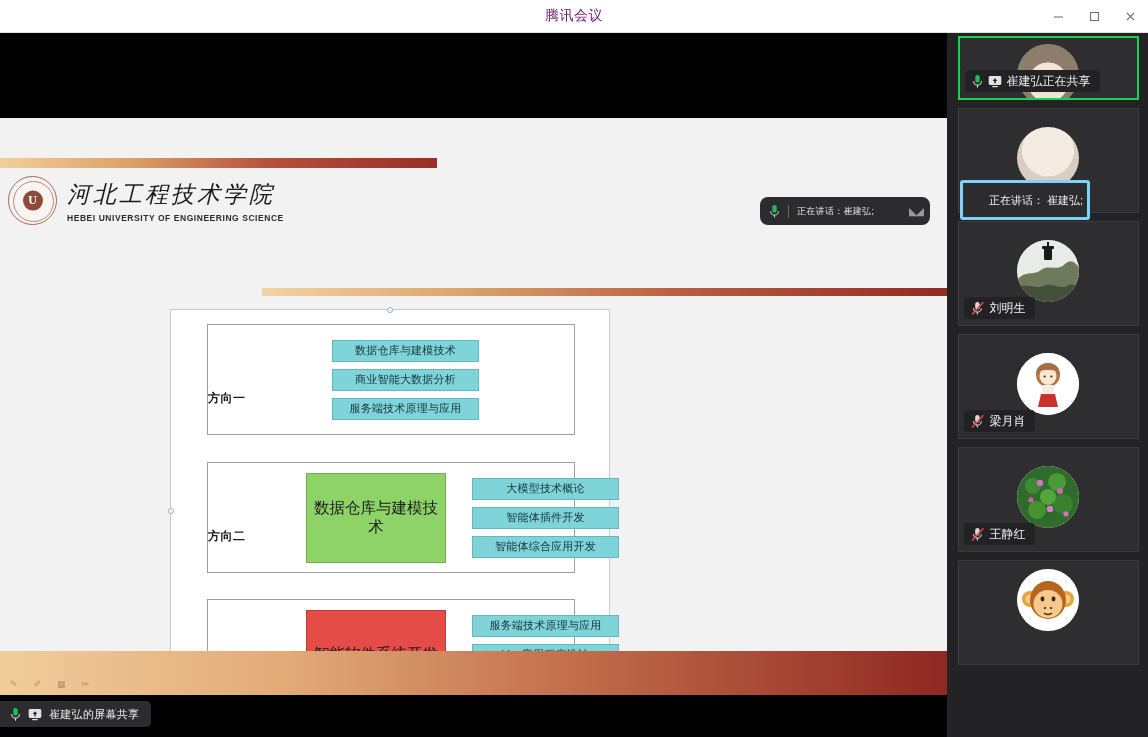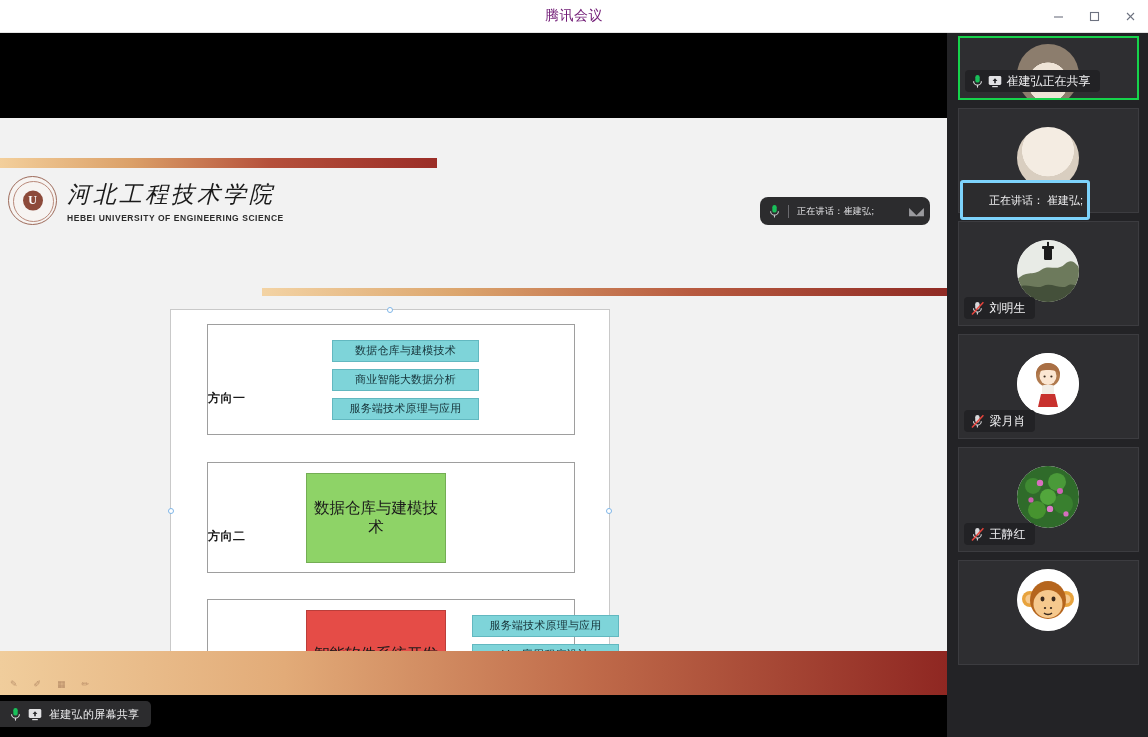--- a/index.html
+++ b/index.html
@@ -250,20 +250,25 @@
           <div class="sub-col">
             <div class="sub-box">数据仓库与建模技术</div>
             <div class="sub-box">商业智能大数据分析</div>
             <div class="sub-box">服务端技术原理与应用</div>
           </div>
         </div>
 
         <div class="group group-2">
           <div class="group-label">方向二</div>
           <div class="main-box green">数据仓库与建模技术</div>
+          <div class="sub-col">
+            <div class="sub-box">大模型技术概论</div>
+            <div class="sub-box">智能体插件开发</div>
+            <div class="sub-box">智能体综合应用开发</div>
+          </div>
         </div>
 
         <div class="group group-3">
           <div class="group-label">方向二</div>
           <div class="main-box red">智能软件系统开发</div>
           <div class="sub-col">
             <div class="sub-box">服务端技术原理与应用</div>
             <div class="sub-box">Vue应用程序设计</div>
             <div class="sub-box">商业智能系统开发</div>
           </div>

